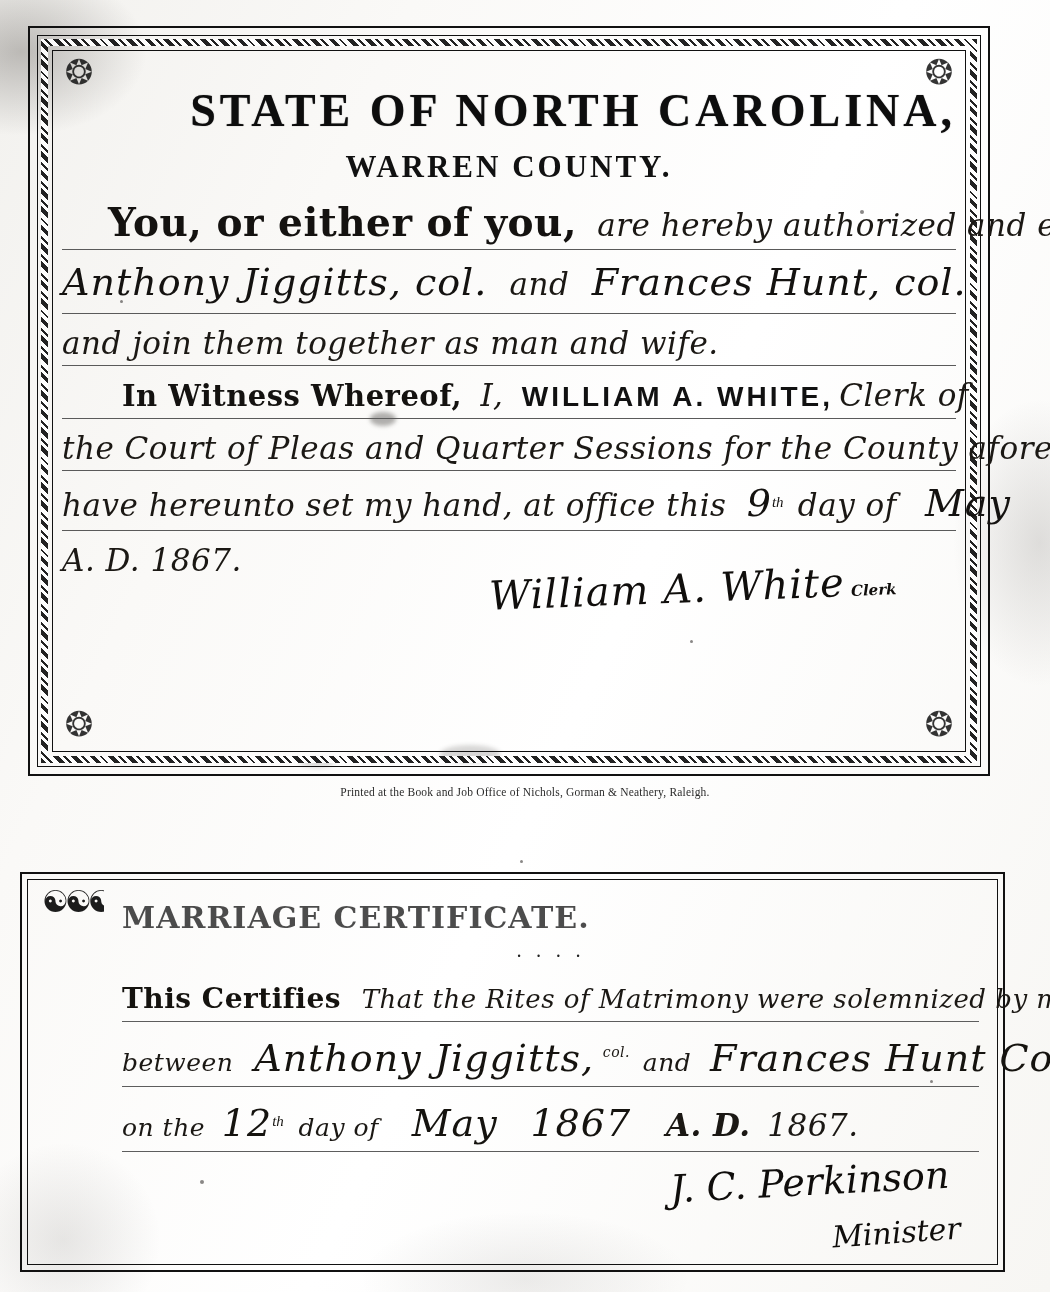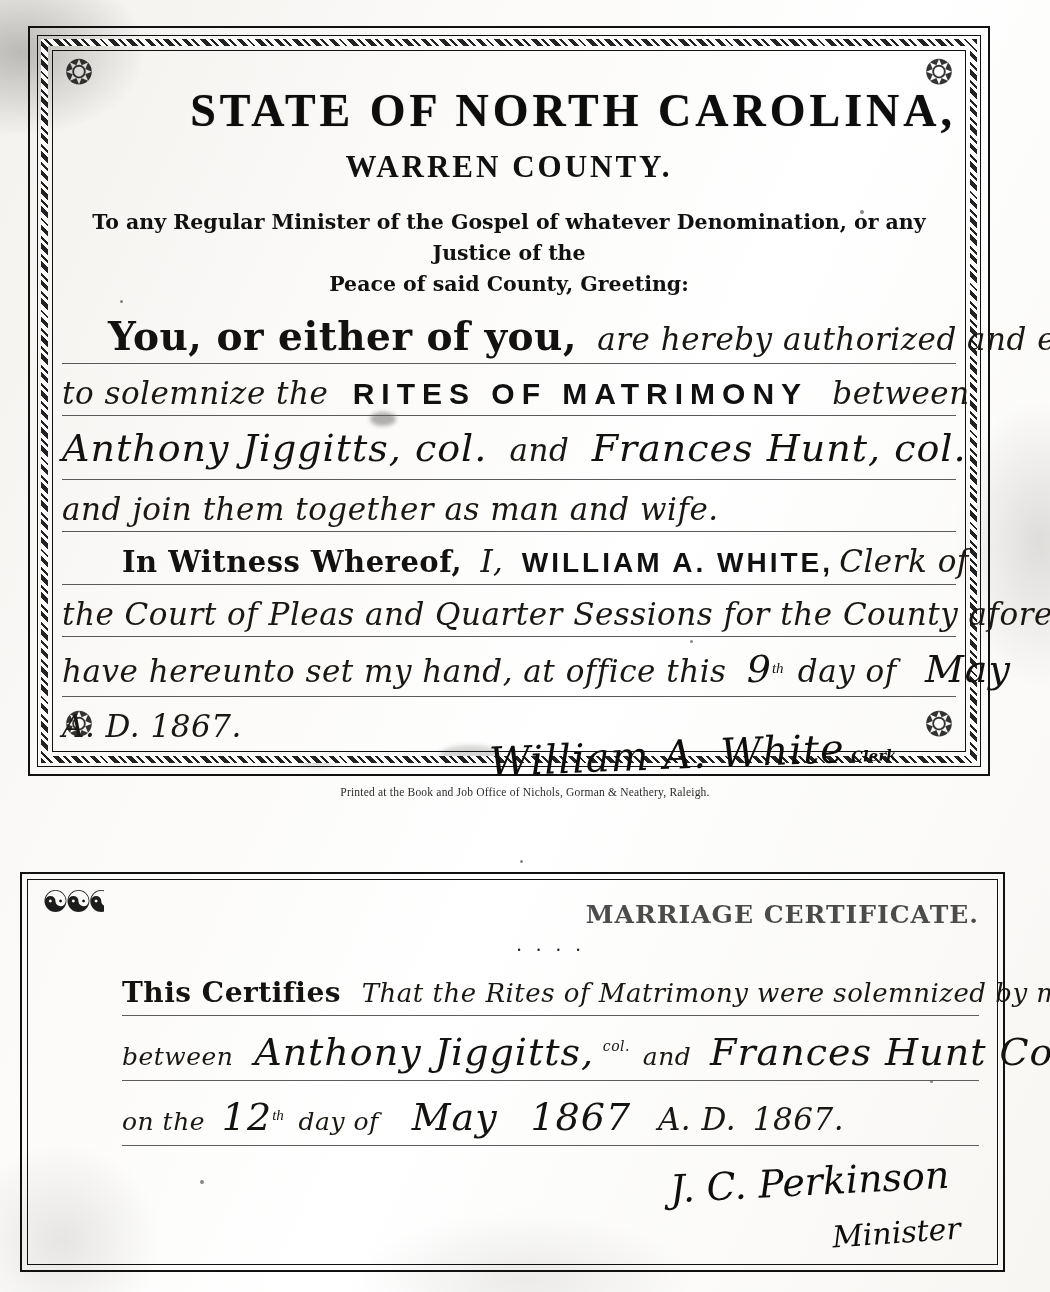--- a/index.html
+++ b/index.html
@@ -241,24 +241,24 @@
     opacity: .95;
   }
   .cert2-body {
     position: absolute;
     left: 100px;
     right: 24px;
     top: 26px;
     bottom: 14px;
   }
   .head2 {
-    text-align: right;
-    font-family: "DejaVu Serif", serif;
-    font-weight: bold;
-    font-size: 25px;
+    text-align: left;
+    font-family: "DejaVu Serif", serif;
+    font-weight: bold;
+    font-size: 30px;
     letter-spacing: 1px;
     color: #111;
     opacity: .75;
     filter: blur(.3px);
   }
   .dots {
     text-align: center;
     font-size: 20px;
     letter-spacing: 4px;
     color: #222;
@@ -323,35 +323,26 @@
     <div class="rosette tl">❂</div>
     <div class="rosette tr">❂</div>
     <div class="rosette bl">❂</div>
     <div class="rosette br">❂</div>
 
     <div class="cert-body">
 
       <div class="title">STATE OF NORTH CAROLINA,</div>
       <div class="subtitle">WARREN COUNTY.</div>
 
-      <div class="addressed">
-        <span>To any Regular Minister of the Gospel of whatever Denomination, or any Justice of the</span>
-        <span class="l2">Peace of said County, Greeting:</span>
-      </div>
 
       <div class="line nolead">
         <span class="blackletter" style="font-size:39px;margin-left:46px;">You, or either of you,</span>
         <span class="ink" style="margin-left:14px;">are hereby authorized and empowered</span>
       </div>
 
-      <div class="line">
-        <span class="ink">to solemnize the</span>
-        <span class="rites" style="margin-left:18px;">RITES OF MATRIMONY</span>
-        <span class="ink" style="margin-left:18px;">between</span>
-      </div>
 
       <div class="line" style="min-height:46px;">
         <span class="ink-lg">Anthony Jiggitts, col.</span>
         <span class="ink" style="margin-left:16px;">and</span>
         <span class="ink-lg" style="margin-left:16px;">Frances Hunt, col.</span>
       </div>
 
       <div class="line">
         <span class="ink">and join them together as man and wife.</span>
       </div>
@@ -409,21 +400,21 @@
         <span class="ink" style="font-size:25px;margin-left:4px;">and</span>
         <span class="ink-lg" style="margin-left:12px;">Frances Hunt Col.</span>
       </div>
 
       <div class="rule2">
         <span class="ink" style="font-size:25px;">on the</span>
         <span class="ink-lg" style="margin-left:10px;">12</span><span class="sup">th</span>
         <span class="ink" style="font-size:25px;margin-left:8px;">day of</span>
         <span class="ink-lg" style="margin-left:26px;">May</span>
         <span class="ink-lg" style="margin-left:26px;">1867</span>
-        <span class="ink" style="margin-left:20px;">A. D.</span>
+        <span class="ink" style="margin-left:28px;font-weight:bold;">A. D.</span>
         <span class="ink" style="margin-left:10px;">1867.</span>
       </div>
 
       <div class="sig2">J. C. Perkinson</div>
       <div class="sig2b">Minister</div>
     </div>
   </div>
 
 </div>
 

